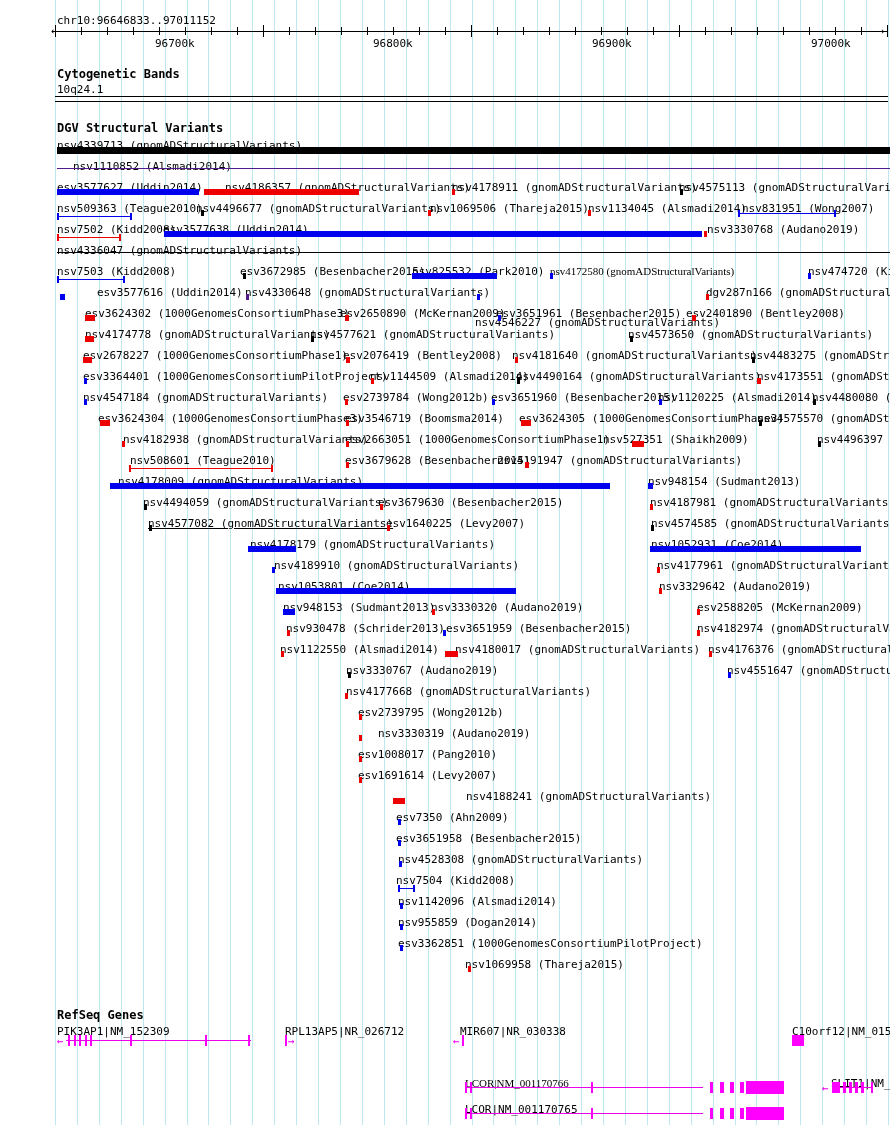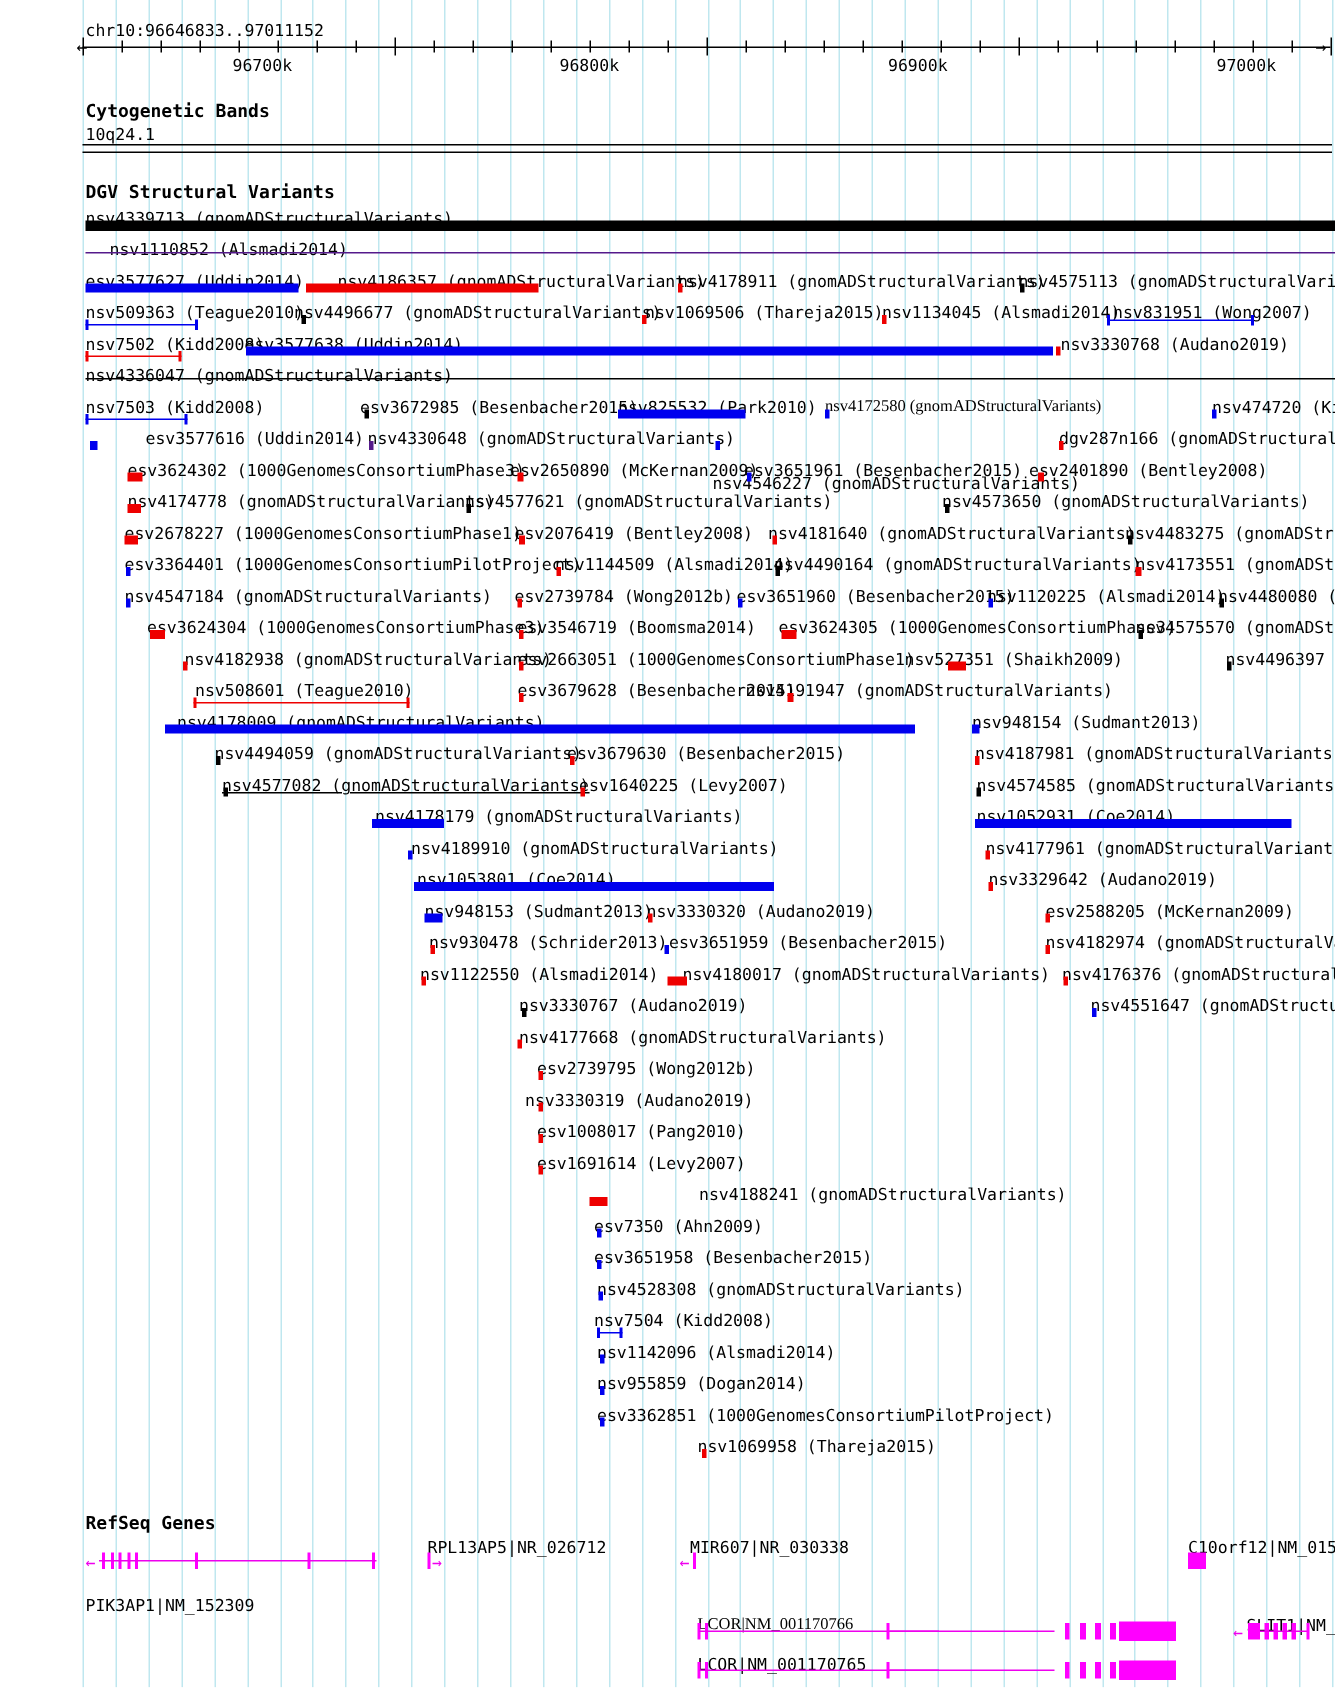--- a/index.html
+++ b/index.html
@@ -302,21 +302,21 @@
       <div class="lbl" style="left: 708px; top: 644px;">nsv4176376 (gnomADStructuralVariants)</div>
       <div class="feat" style="left: 709px; top: 651px; width: 3px; height: 6px; background: rgb(238, 0, 0);"></div>
       <div class="lbl" style="left: 346px; top: 665px;">nsv3330767 (Audano2019)</div>
       <div class="feat" style="left: 348px; top: 672px; width: 3px; height: 6px; background: rgb(0, 0, 0);"></div>
       <div class="lbl" style="left: 727px; top: 665px;">nsv4551647 (gnomADStructuralVariants)</div>
       <div class="feat" style="left: 728px; top: 672px; width: 3px; height: 6px; background: rgb(0, 0, 238);"></div>
       <div class="lbl" style="left: 346px; top: 686px;">nsv4177668 (gnomADStructuralVariants)</div>
       <div class="feat" style="left: 345px; top: 693px; width: 3px; height: 6px; background: rgb(238, 0, 0);"></div>
       <div class="lbl" style="left: 358px; top: 707px;">esv2739795 (Wong2012b)</div>
       <div class="feat" style="left: 359px; top: 714px; width: 3px; height: 6px; background: rgb(238, 0, 0);"></div>
-      <div class="lbl" style="left: 350px; top: 728px;">nsv3330319 (Audano2019)</div>
+      <div class="lbl" style="left: 378px; top: 728px;">nsv3330319 (Audano2019)</div>
       <div class="feat" style="left: 359px; top: 735px; width: 3px; height: 6px; background: rgb(238, 0, 0);"></div>
       <div class="lbl" style="left: 358px; top: 749px;">esv1008017 (Pang2010)</div>
       <div class="feat" style="left: 359px; top: 756px; width: 3px; height: 6px; background: rgb(238, 0, 0);"></div>
       <div class="lbl" style="left: 358px; top: 770px;">esv1691614 (Levy2007)</div>
       <div class="feat" style="left: 359px; top: 777px; width: 3px; height: 6px; background: rgb(238, 0, 0);"></div>
       <div class="lbl" style="left: 466px; top: 791px;">nsv4188241 (gnomADStructuralVariants)</div>
       <div class="feat" style="left: 393px; top: 798px; width: 12px; height: 6px; background: rgb(238, 0, 0);"></div>
       <div class="lbl" style="left: 396px; top: 812px;">esv7350 (Ahn2009)</div>
       <div class="feat" style="left: 398px; top: 819px; width: 3px; height: 6px; background: rgb(0, 0, 238);"></div>
       <div class="lbl" style="left: 396px; top: 833px;">esv3651958 (Besenbacher2015)</div>
@@ -332,21 +332,21 @@
       <div class="lbl" style="left: 398px; top: 917px;">nsv955859 (Dogan2014)</div>
       <div class="feat" style="left: 400px; top: 924px; width: 3px; height: 6px; background: rgb(0, 0, 238);"></div>
       <div class="lbl" style="left: 398px; top: 938px;">esv3362851 (1000GenomesConsortiumPilotProject)</div>
       <div class="feat" style="left: 400px; top: 945px; width: 3px; height: 6px; background: rgb(0, 0, 238);"></div>
       <div class="lbl" style="left: 465px; top: 959px;">nsv1069958 (Thareja2015)</div>
       <div class="feat" style="left: 468px; top: 966px; width: 3px; height: 6px; background: rgb(238, 0, 0);"></div>
     </div>
 
   <div class="track-title" style="left:57px;top:1009px;">RefSeq Genes</div>
   <div id="gene-layer">
-      <div class="lbl" style="left: 57px; top: 1026px; margin-top: 39px;">PIK3AP1|NM_152309</div>
+      <div class="lbl" style="left: 57px; top: 1026px;">PIK3AP1|NM_152309</div>
       <div class="garrow" style="left: 57px; top: 1036px;">←</div>
       <div class="gexon" style="left: 68px; top: 1035px; width: 2px; height: 11px;"></div>
       <div class="gexon" style="left: 74px; top: 1035px; width: 2px; height: 11px;"></div>
       <div class="gexon" style="left: 79px; top: 1035px; width: 2px; height: 11px;"></div>
       <div class="gexon" style="left: 85px; top: 1035px; width: 2px; height: 11px;"></div>
       <div class="gexon" style="left: 90px; top: 1035px; width: 2px; height: 11px;"></div>
       <div class="gexon" style="left: 130px; top: 1035px; width: 2px; height: 11px;"></div>
       <div class="gexon" style="left: 205px; top: 1035px; width: 2px; height: 11px;"></div>
       <div class="gexon" style="left: 248px; top: 1035px; width: 2px; height: 11px;"></div>
       <div class="gline" style="left: 66px; top: 1040px; width: 185px;"></div>

